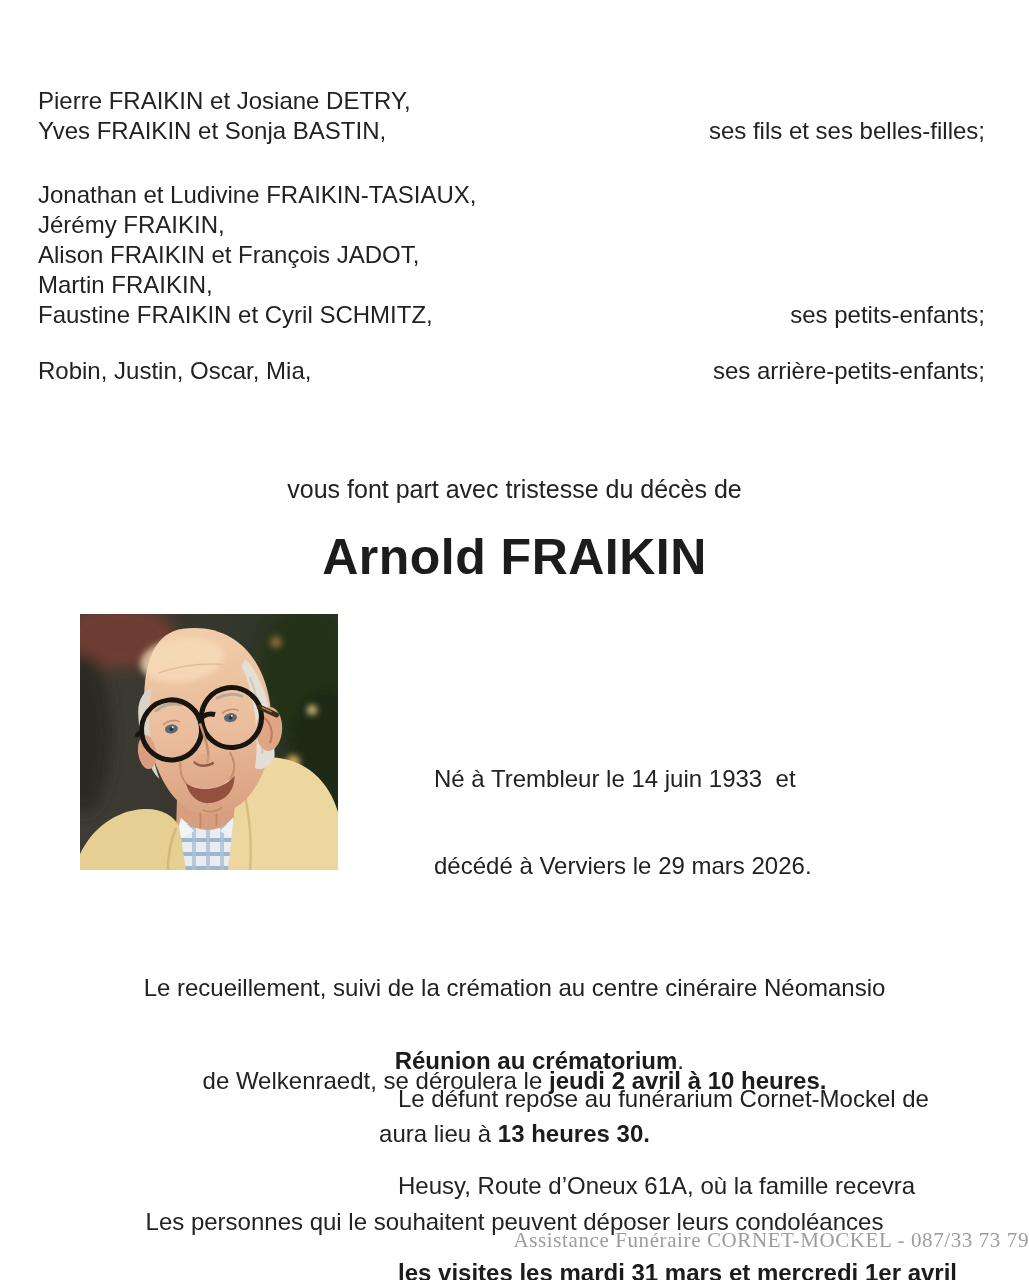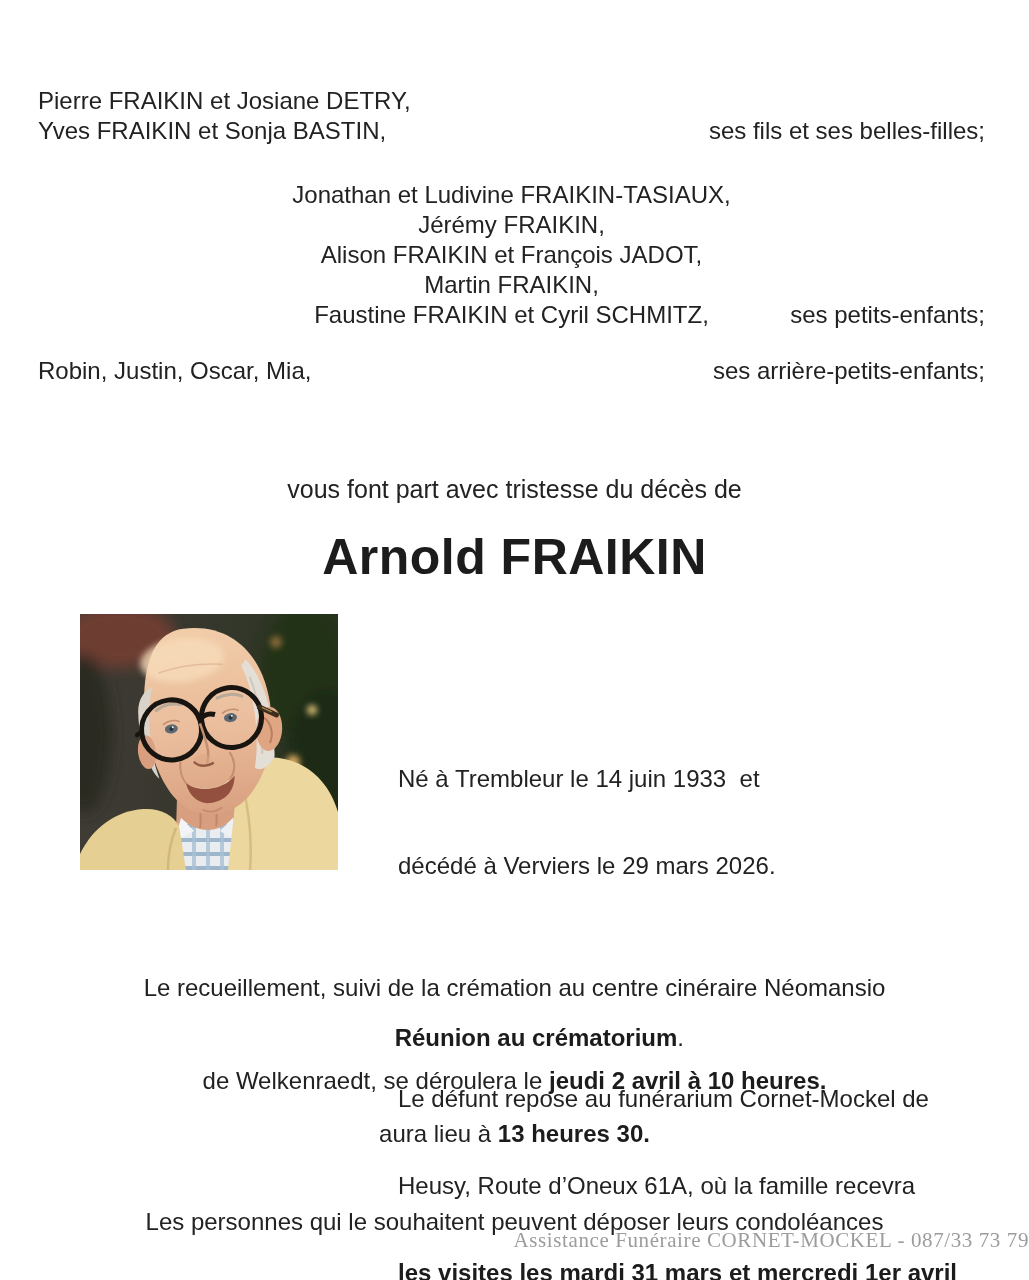--- a/index.html
+++ b/index.html
@@ -15,21 +15,21 @@
 
   
   .names {
     position: absolute;
     top: 86px; left: 38px; right: 44px;
     font-size: 24px;
     line-height: 30px;
   }
   .group { position: relative; }
   .group.g1 { margin-bottom: 34px; }
-  .group.g2 { margin-bottom: 26px; text-align: center; }
+  .group.g2 { margin-bottom: 26px; }
   .group.g3 { margin-bottom: 23px; }
   .relation { position: absolute; right: 0; bottom: 0; white-space: nowrap; }
 
   
   .intro {
     position: absolute; top: 474px; left: 0; right: 0;
     text-align: center; font-size: 25px; line-height: 30px;
   }
   .title {
     position: absolute; top: 528px; left: 0; right: 0;
@@ -42,31 +42,31 @@
     position: absolute; top: 614px; left: 80px;
     width: 258px; height: 256px; overflow: hidden;
   }
   .photo svg { display: block; }
 
   
   .details {
     position: absolute; top: 648px; left: 398px; width: 600px;
     font-size: 24px; line-height: 29px; white-space: pre-wrap;
   }
-  .details .para1 { margin-bottom: 30px; }
+  .details .para1 { margin-bottom: 30px; margin-left: 36px; }
   .details b, .centered b, strong { font-weight: bold; color: #1c1c1c; }
 
   
   .centered {
     position: absolute; left: 0; right: 0;
     text-align: center; font-size: 24px; line-height: 31px;
     white-space: pre-wrap;
   }
   .cremation    { top: 910px; }
-  .reunion      { top: 991px; padding-left: 23px; }
+  .reunion      { top: 1014px; padding-left: 23px; }
   .dispersion   { top: 1056px; }
   .condolences  { top: 1144px; }
 
   
   .footer {
     position: absolute; top: 1228px; left: 0; right: 0;
     text-align: right;
     font-family: "Liberation Serif", serif;
     font-size: 21px; color: #9c9c9c; letter-spacing: 0.6px;
   }

